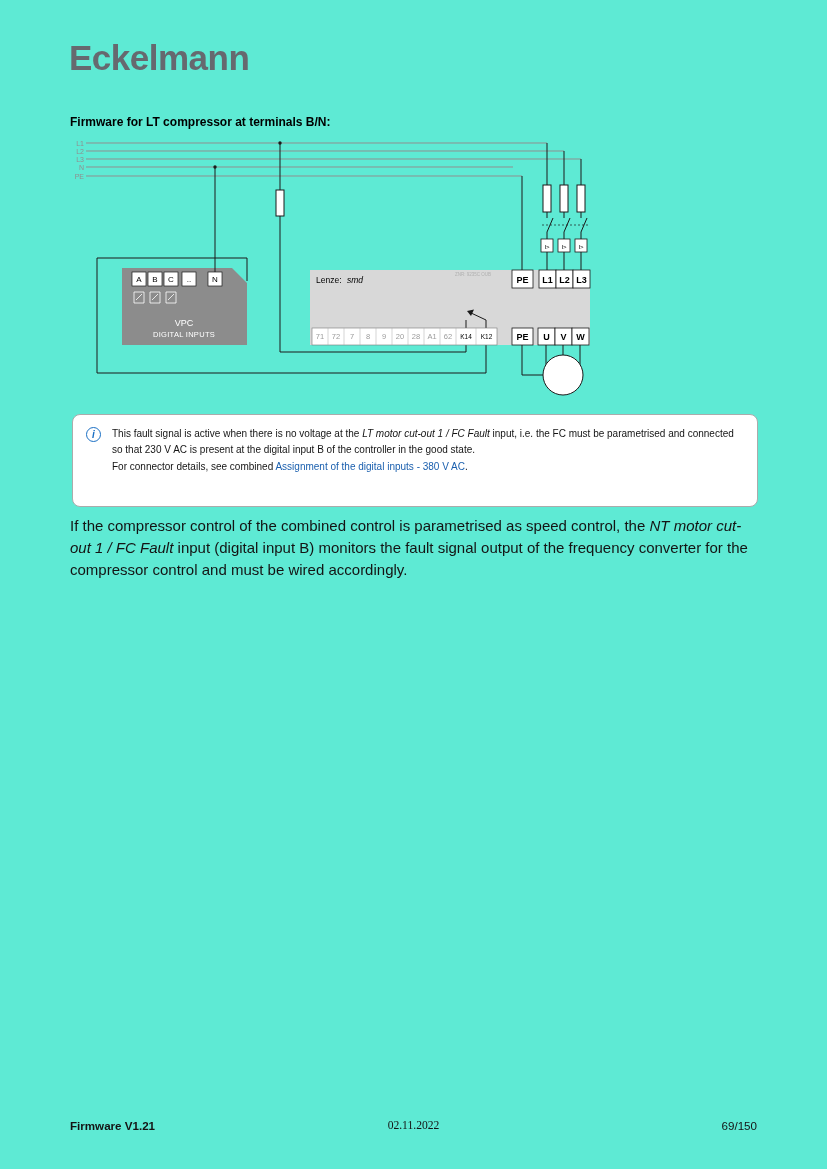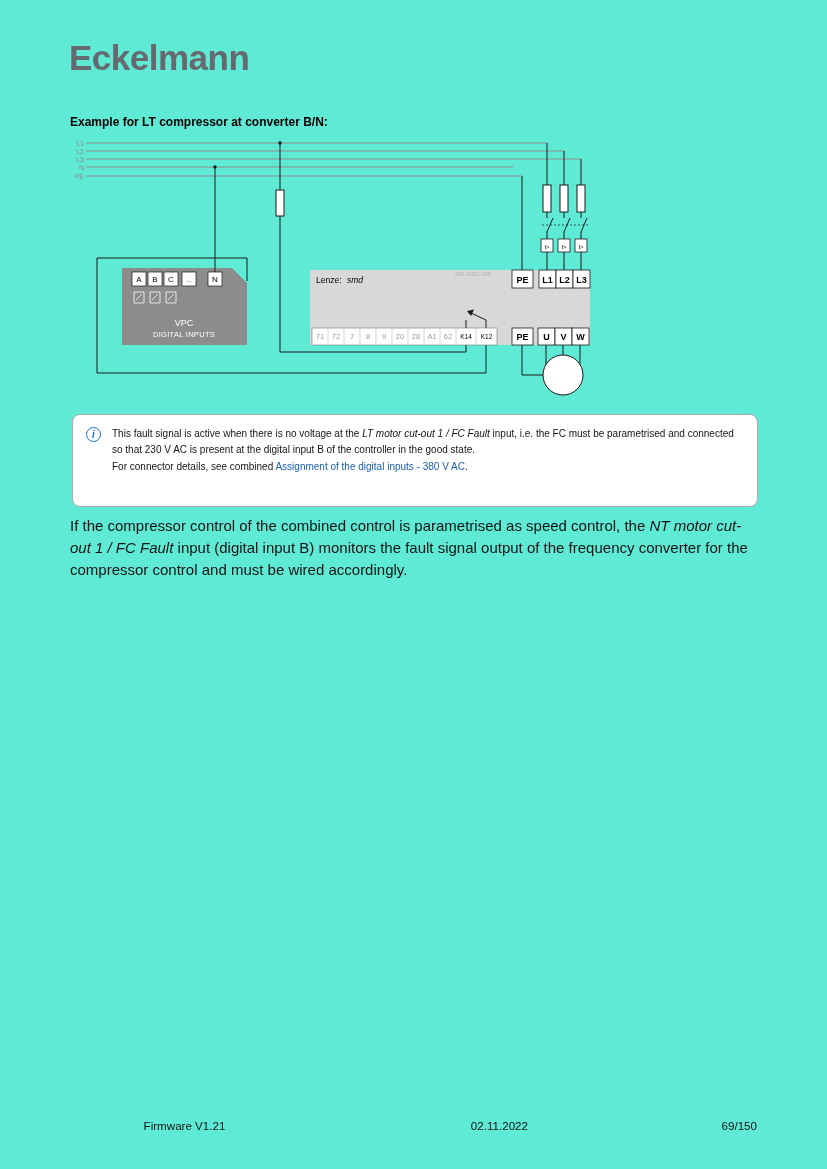--- a/index.html
+++ b/index.html
@@ -80,32 +80,32 @@
     line-height: 22px;
   }
   .footer {
     position: absolute;
     left: 70px;
     top: 1119px;
     width: 687px;
     display: flex;
     font-size: 11.6px;
   }
-  .footer > span:nth-child(1) { flex: 1; text-align: center; }
-  .footer > span:nth-child(2) { flex: 1; text-align: right; }
+  .footer > span:nth-child(1) { flex: 1; text-align: left; font-weight: bold; }
+  .footer > span:nth-child(2) { flex: 1; text-align: center; font-family: Liberation Serif, serif; }
   .footer > span:nth-child(3) { flex: 1; text-align: right; }
 </style>
 </head>
 <body>
 
 <div class="page">
 
   <div class="logo">Eckelmann</div>
 
-  <div class="heading">Example for LT compressor at converter B/N:</div>
+  <div class="heading">Firmware for LT compressor at terminals B/N:</div>
 
   <svg class="diagram" width="540" height="272" viewBox="0 0 540 272">
 
     <g>
       <path fill="none" stroke="#8f8f8f" stroke-width="1" d="M21 10H482 M21 18H499 M21 26H516 M21 34H448 M21 43H457"></path>
     </g>
     <g fill="#8f8f8f" font-size="7" text-anchor="end">
       <text x="19" y="12.5">L1</text>
       <text x="19" y="20.5">L2</text>
       <text x="19" y="28.5">L3</text>

